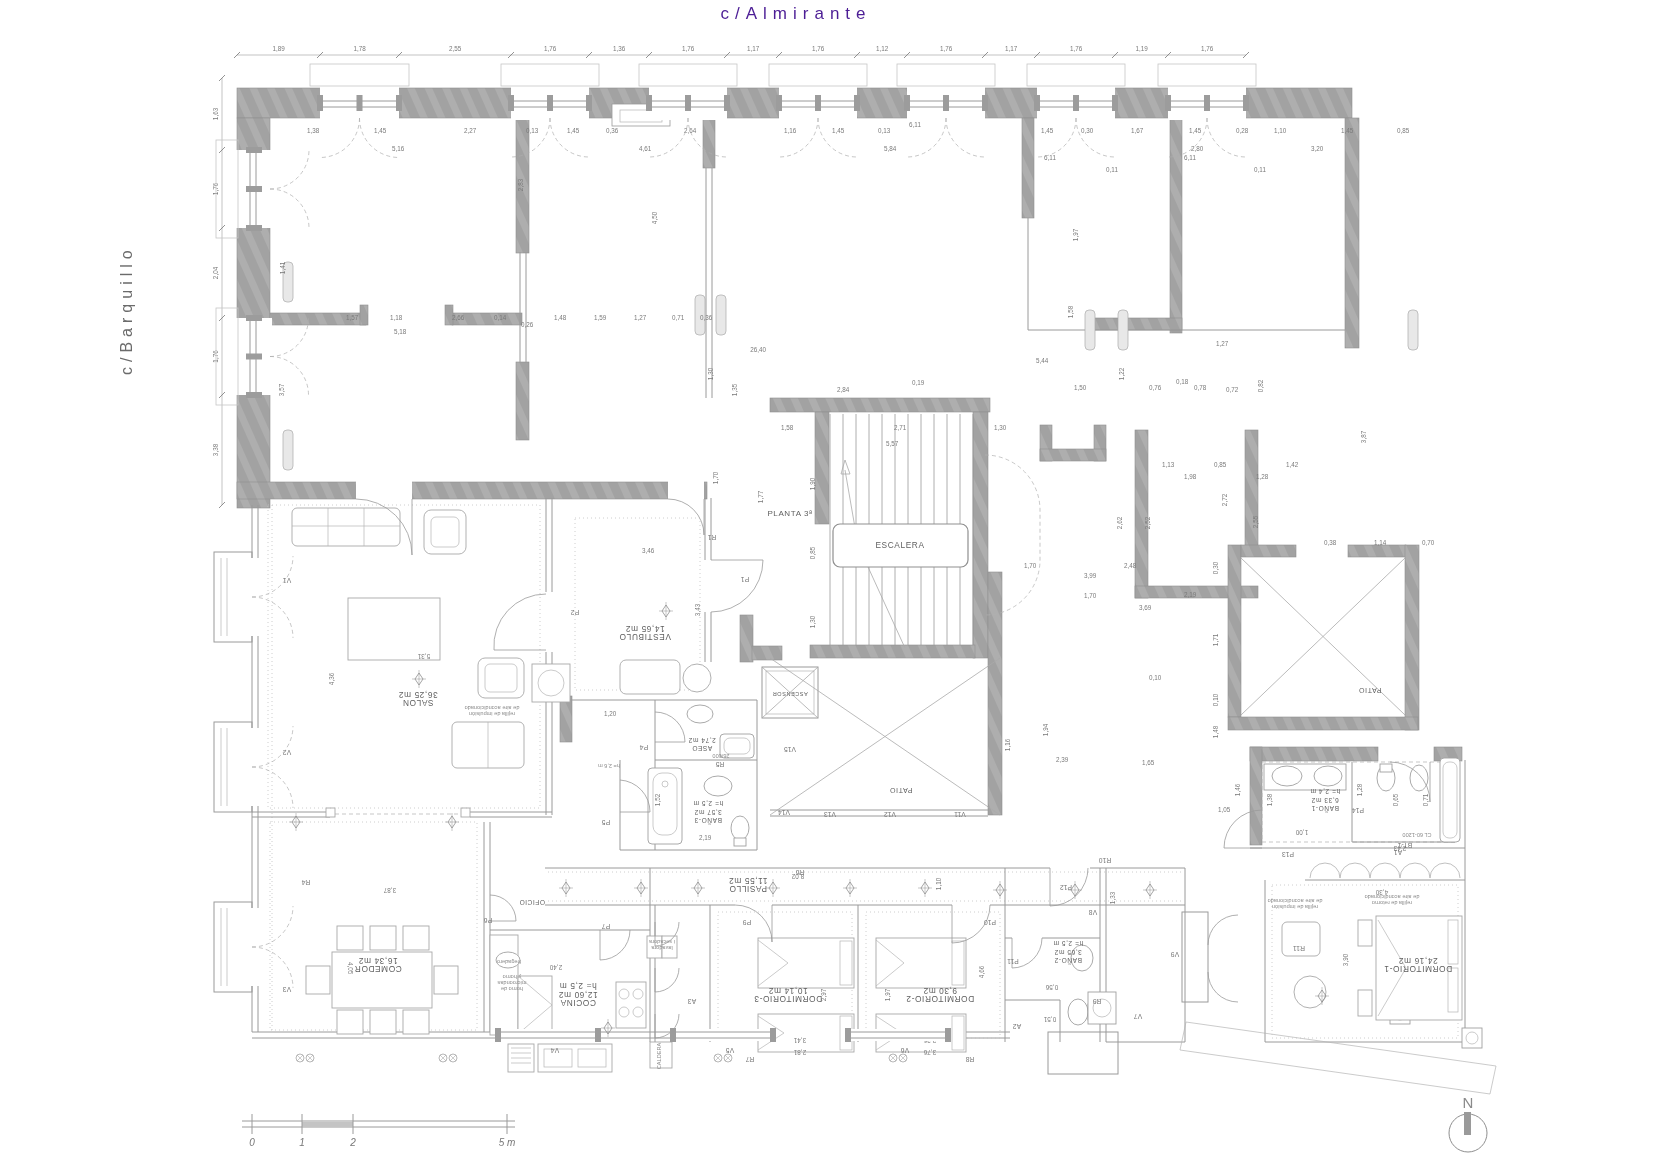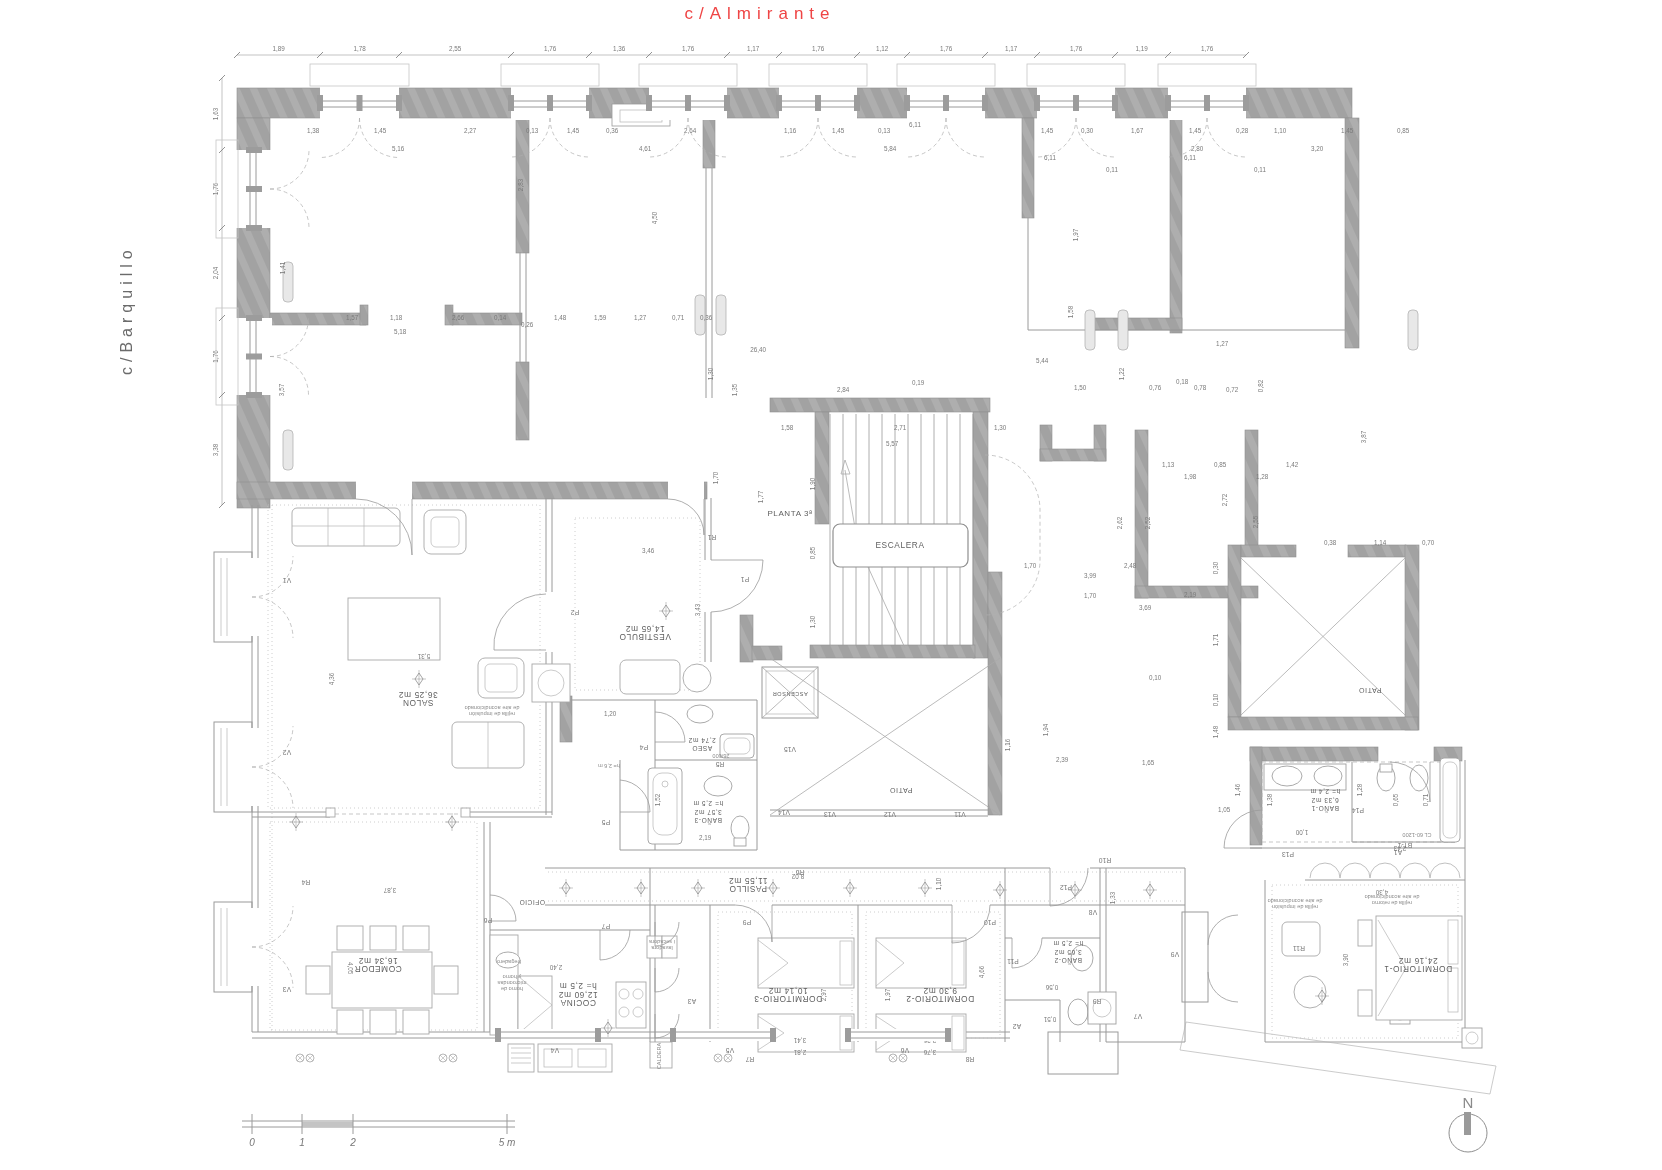--- a/index.html
+++ b/index.html
@@ -1,20 +1,20 @@
 <!DOCTYPE html>
 <html><head>
 <meta charset="utf-8">
 <style>
   html,body{margin:0;padding:0;background:#ffffff;}
   .canvas{position:relative;width:1662px;height:1170px;background:#fff;overflow:hidden;
           font-family:"Liberation Sans","DejaVu Sans",sans-serif;}
   svg{position:absolute;left:0;top:0;}
   .street-top{position:absolute;left:0;top:4px;width:1520px;text-align:center;
-    font-size:17px;letter-spacing:6px;color:#ef4444;}
+    font-size:17px;letter-spacing:6px;color:#4c1d95;padding-left:36px;}
   .street-left{position:absolute;left:118px;top:375px;transform:rotate(-90deg);
     transform-origin:left top;font-size:16px;letter-spacing:5px;color:#6b6b6b;white-space:nowrap;}
   text{font-family:"Liberation Sans","DejaVu Sans",sans-serif;}
   .wall{fill:url(#hatch);stroke:#8f8f8f;stroke-width:.6;}
   .t{stroke:#9a9a9a;stroke-width:1;fill:none;}
   .tt{stroke:#b5b5b5;stroke-width:.7;fill:none;}
   .dash{stroke:#b0b0b0;stroke-width:.7;fill:none;stroke-dasharray:4 3;}
   .dot{stroke:#c2c2c2;stroke-width:.8;fill:none;stroke-dasharray:1 3;}
   .fur{stroke:#a8a8a8;stroke-width:.9;fill:#fff;}
   .fix{stroke:#a0a0a0;stroke-width:.9;fill:#fff;}

